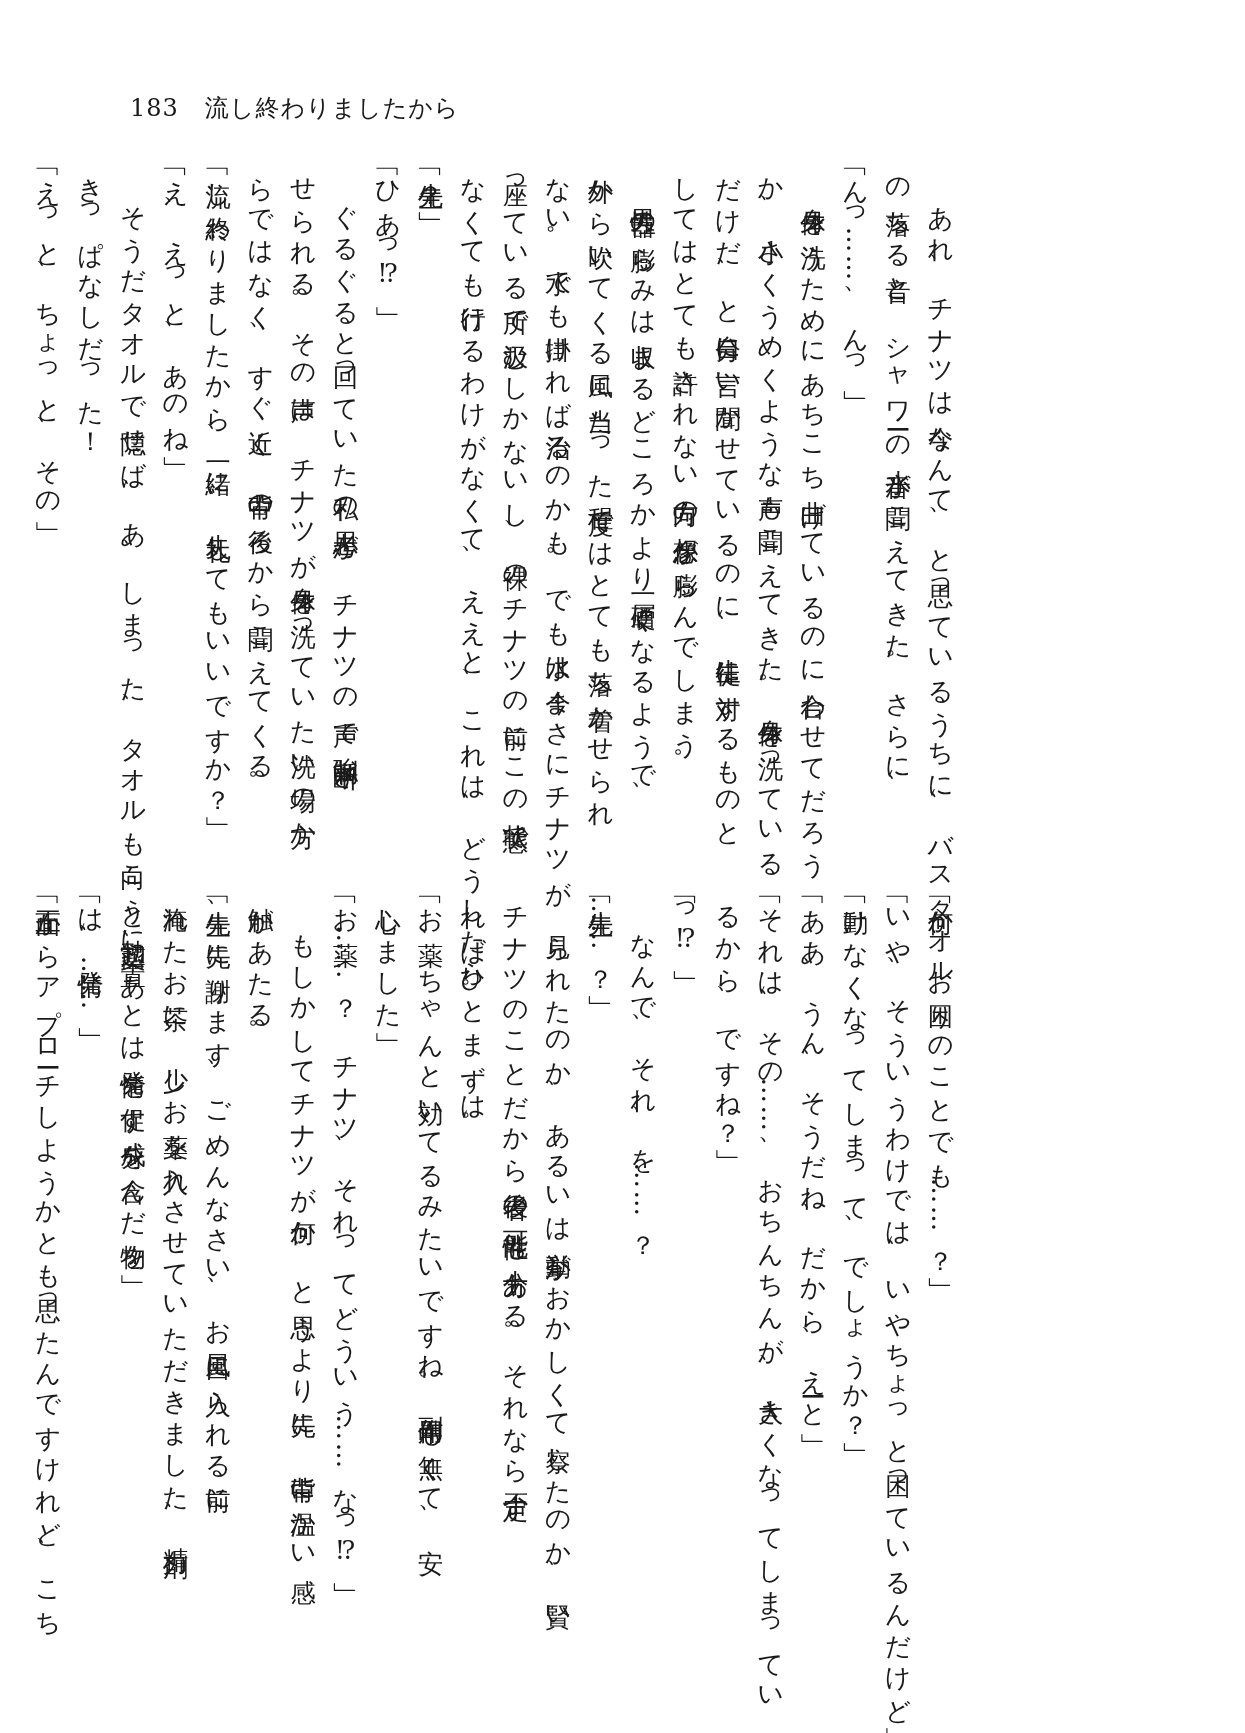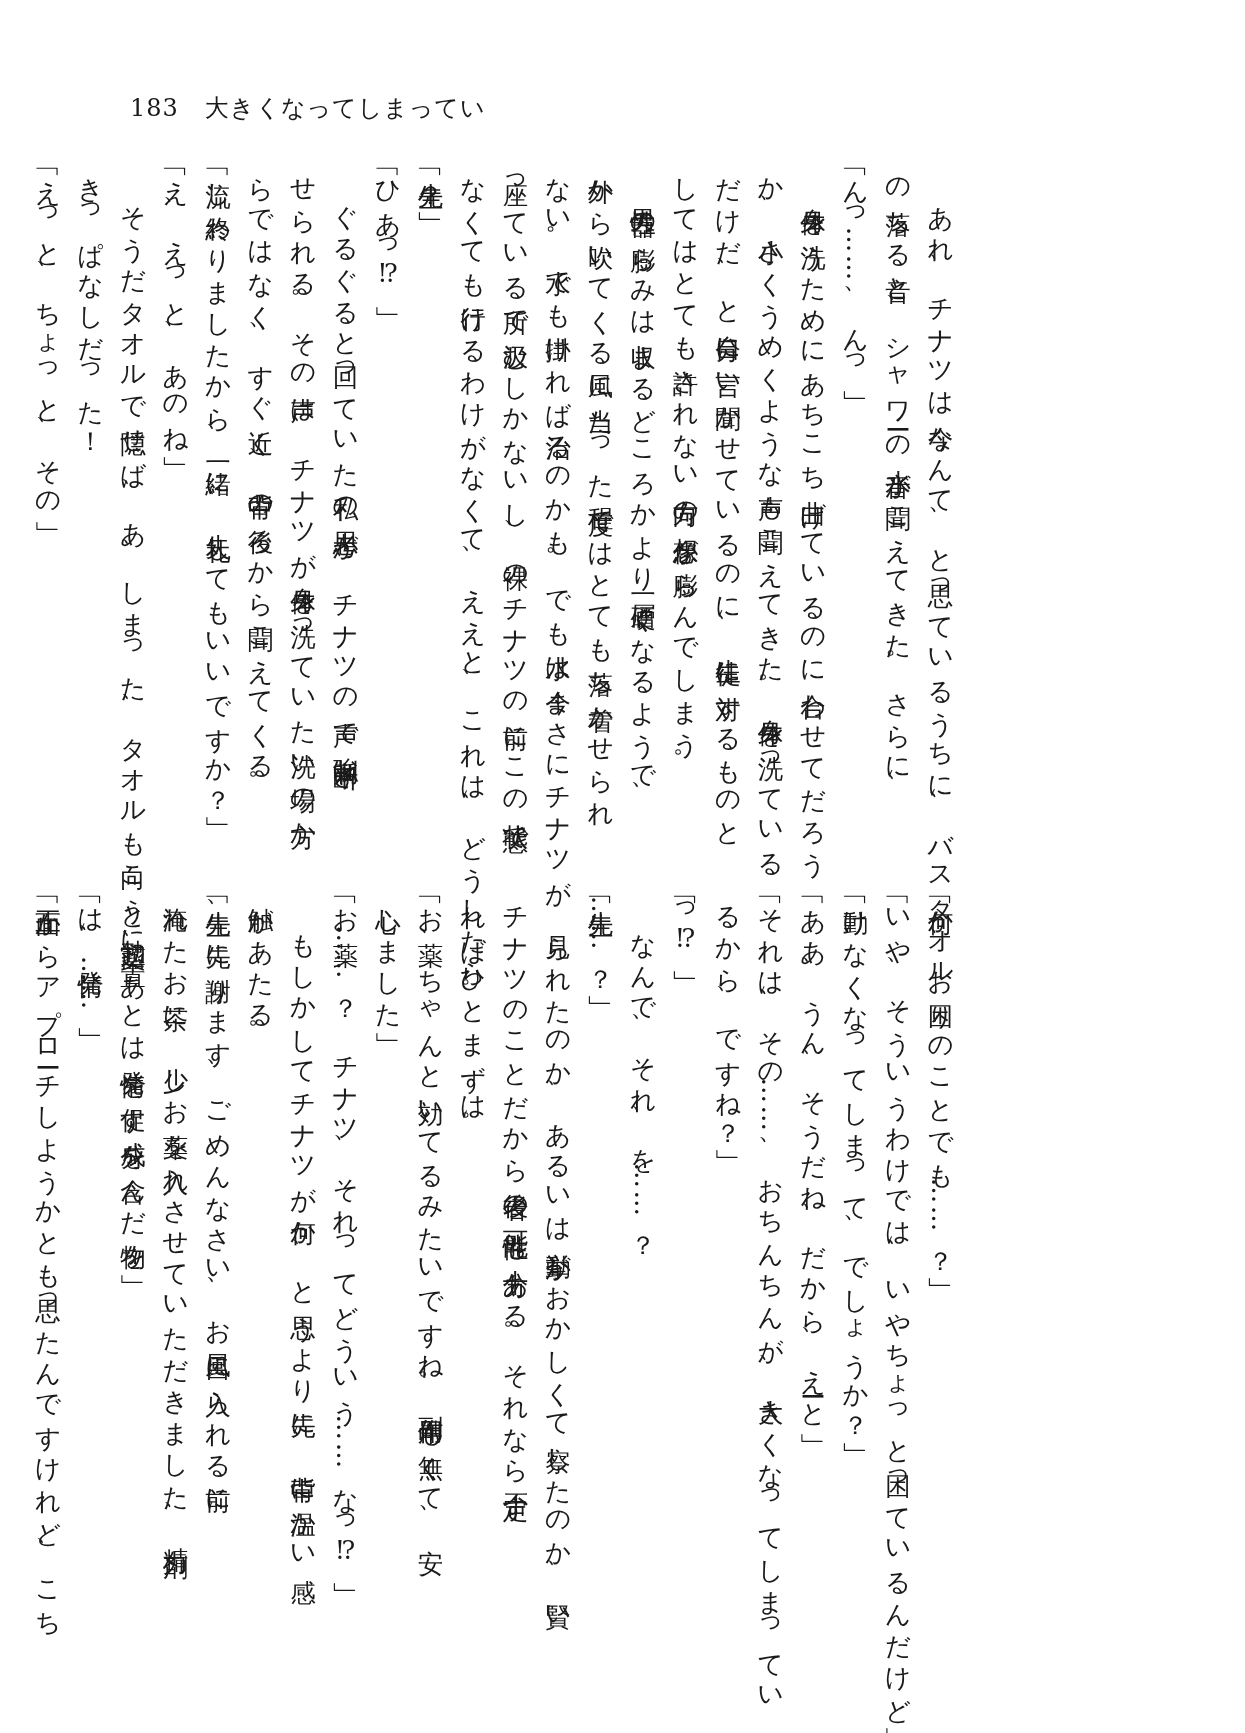--- a/index.html
+++ b/index.html
@@ -10,21 +10,21 @@
   .block { position:absolute; writing-mode:vertical-rl; font-size:25.5px; line-height:42.5px;
            letter-spacing:2.6px; white-space:nowrap; }
   .block.top { right:283px; top:160px; height:630px; }
   .block.bottom { right:283px; top:888px; height:630px; }
   .line { display:block; }
 </style>
 </head>
 <body>
 
 <div class="header">
-  <span class="num">183</span><span>大きくなってしまってい</span>
+  <span class="num">183</span><span>流し終わりましたから</span>
 </div>
 
 <div class="block top">
   <span class="line">　あれ、チナツは今なんて、と思っているうちに、バスタオル</span>
   <span class="line">の落ちる音と、シャワーの水音が聞こえてきた。さらに、</span>
   <span class="line">「んっ……、んっ」</span>
   <span class="line">　身体を洗うためにあちこち曲げているのに合わせてだろう</span>
   <span class="line">か、小さくうめくような声も聞こえてきた。身体を洗っている</span>
   <span class="line">だけだ、と自分に言い聞かせているのに、生徒に対するものと</span>
   <span class="line">してはとても許されない方向の想像が膨らんでしまう。</span>

